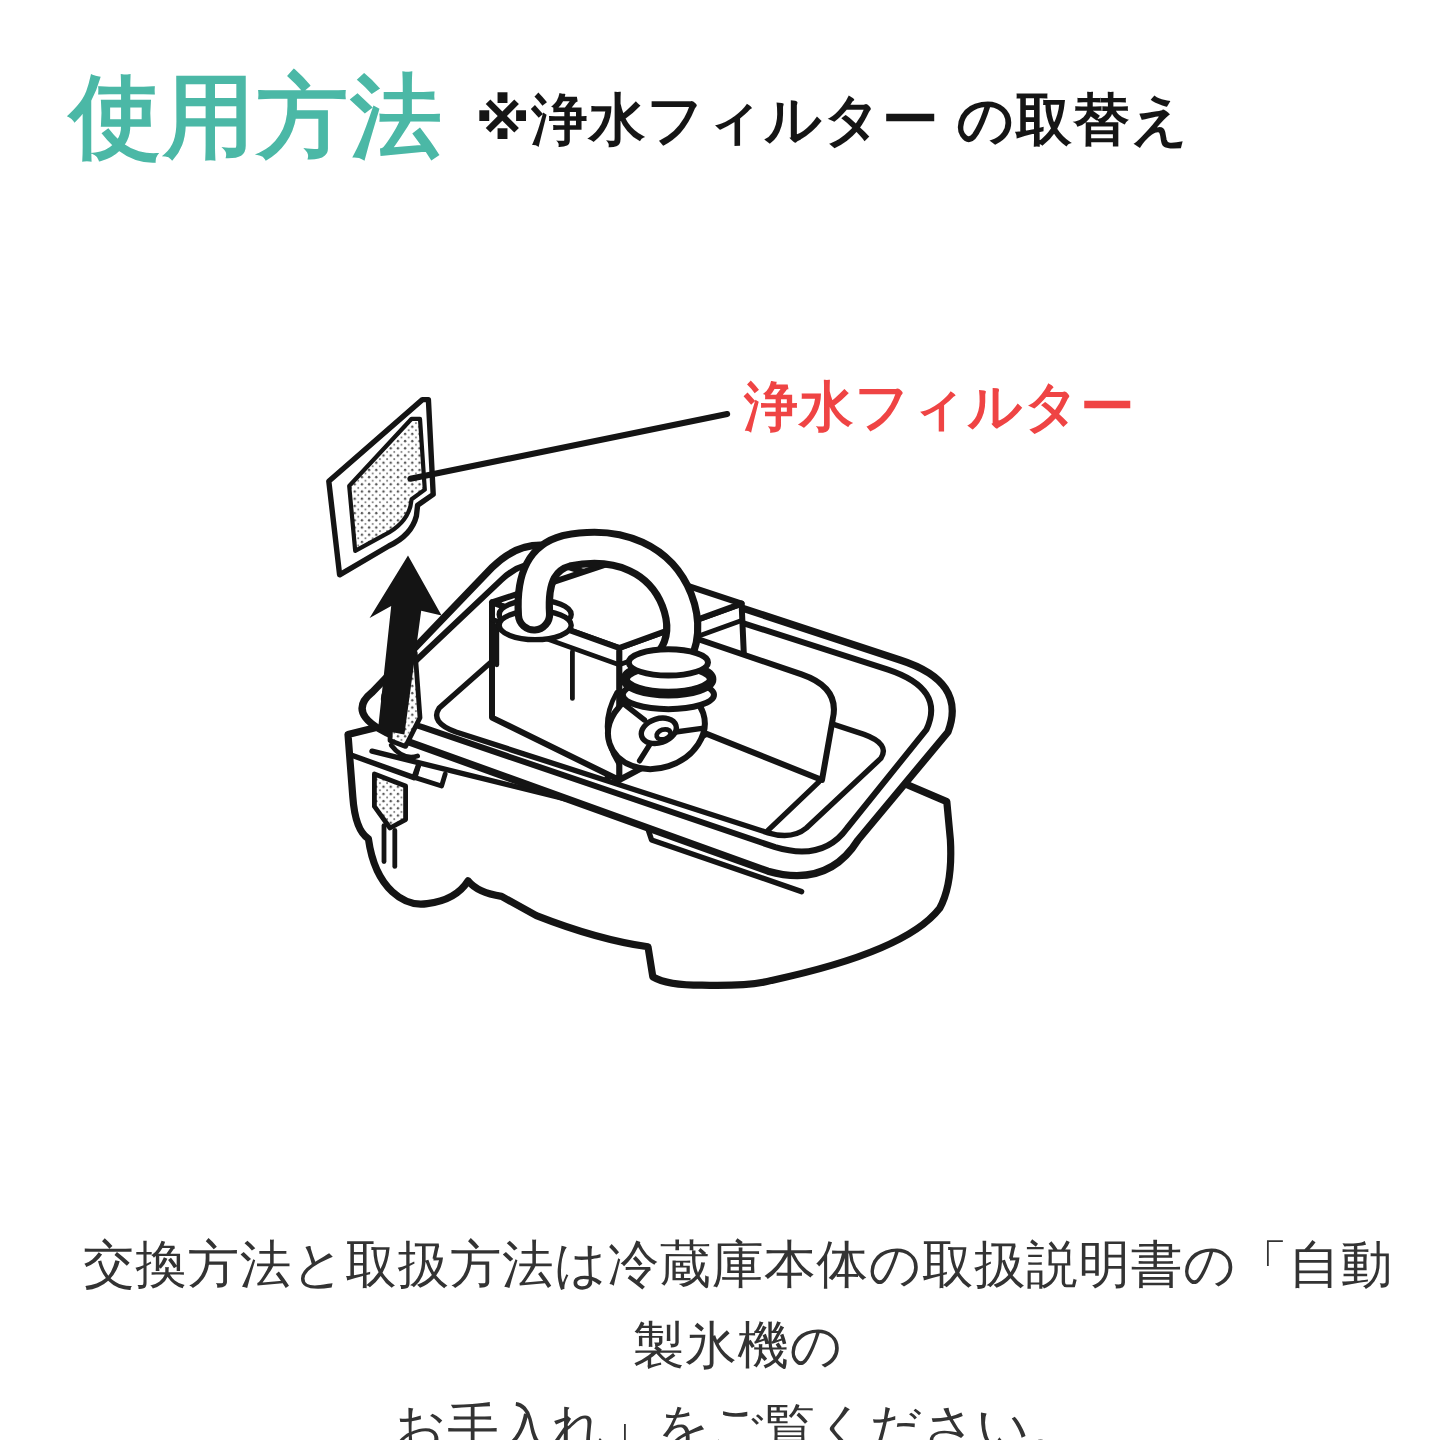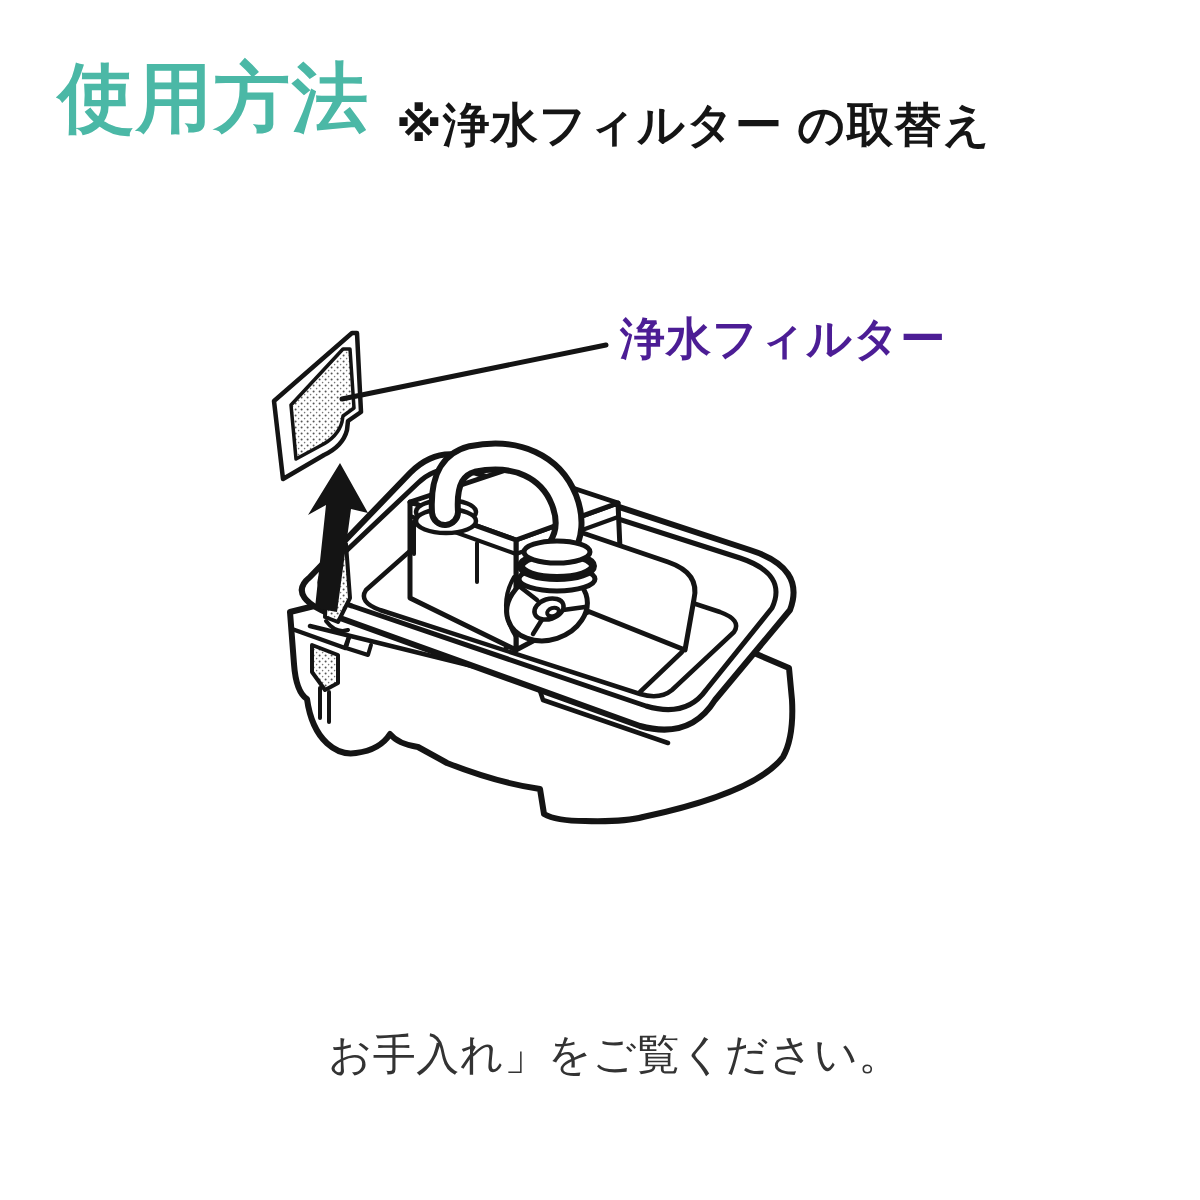--- a/index.html
+++ b/index.html
@@ -10,26 +10,26 @@
   }
   .abs{position:absolute;text-align:center;}
   .page-title{
     left:58px;top:60px;
     font-size:76px;font-weight:800;letter-spacing:2px;
     color:#4BB8A6;line-height:1;white-space:nowrap;
   }
   .page-subtitle{
     left:396px;top:76px;
     font-size:47px;font-weight:700;letter-spacing:1px;
-    color:#151515;line-height:1;white-space:nowrap;margin-top:25px;
+    color:#151515;line-height:1;white-space:nowrap;
   }
   .figure-label{
     left:620px;top:316px;
     font-size:45px;font-weight:700;letter-spacing:1px;
-    color:#4c1d95;line-height:1;white-space:nowrap;
+    color:#ef4444;line-height:1;white-space:nowrap;
   }
   .footer-text{
     left:55px;top:1020px;width:1120px;
     font-size:43px;font-weight:500;color:#333333;
     line-height:68px;letter-spacing:0.5px;
   }
   svg{position:absolute;left:0;top:0;}
 </style>
 </head>
 <body>
@@ -140,14 +140,15 @@
     <path stroke-width="5" d="M 342 399 L 606 345"></path>
 
     <polygon fill="#141414" stroke="none" points="340,463 368,513 351,509 337,612 315,608 326,505 308,515"></polygon>
   </g>
 </svg>
 
 <div class="abs page-title">使用方法</div>
 <div class="abs page-subtitle">※浄水フィルター の取替え</div>
 <div class="abs figure-label">浄水フィルター</div>
 <div class="abs footer-text">
+  <div>交換方法と取扱方法は冷蔵庫本体の取扱説明書の「自動製氷機の</div>
   <div>お手入れ」をご覧ください。</div>
 </div>
 
 </body></html>

